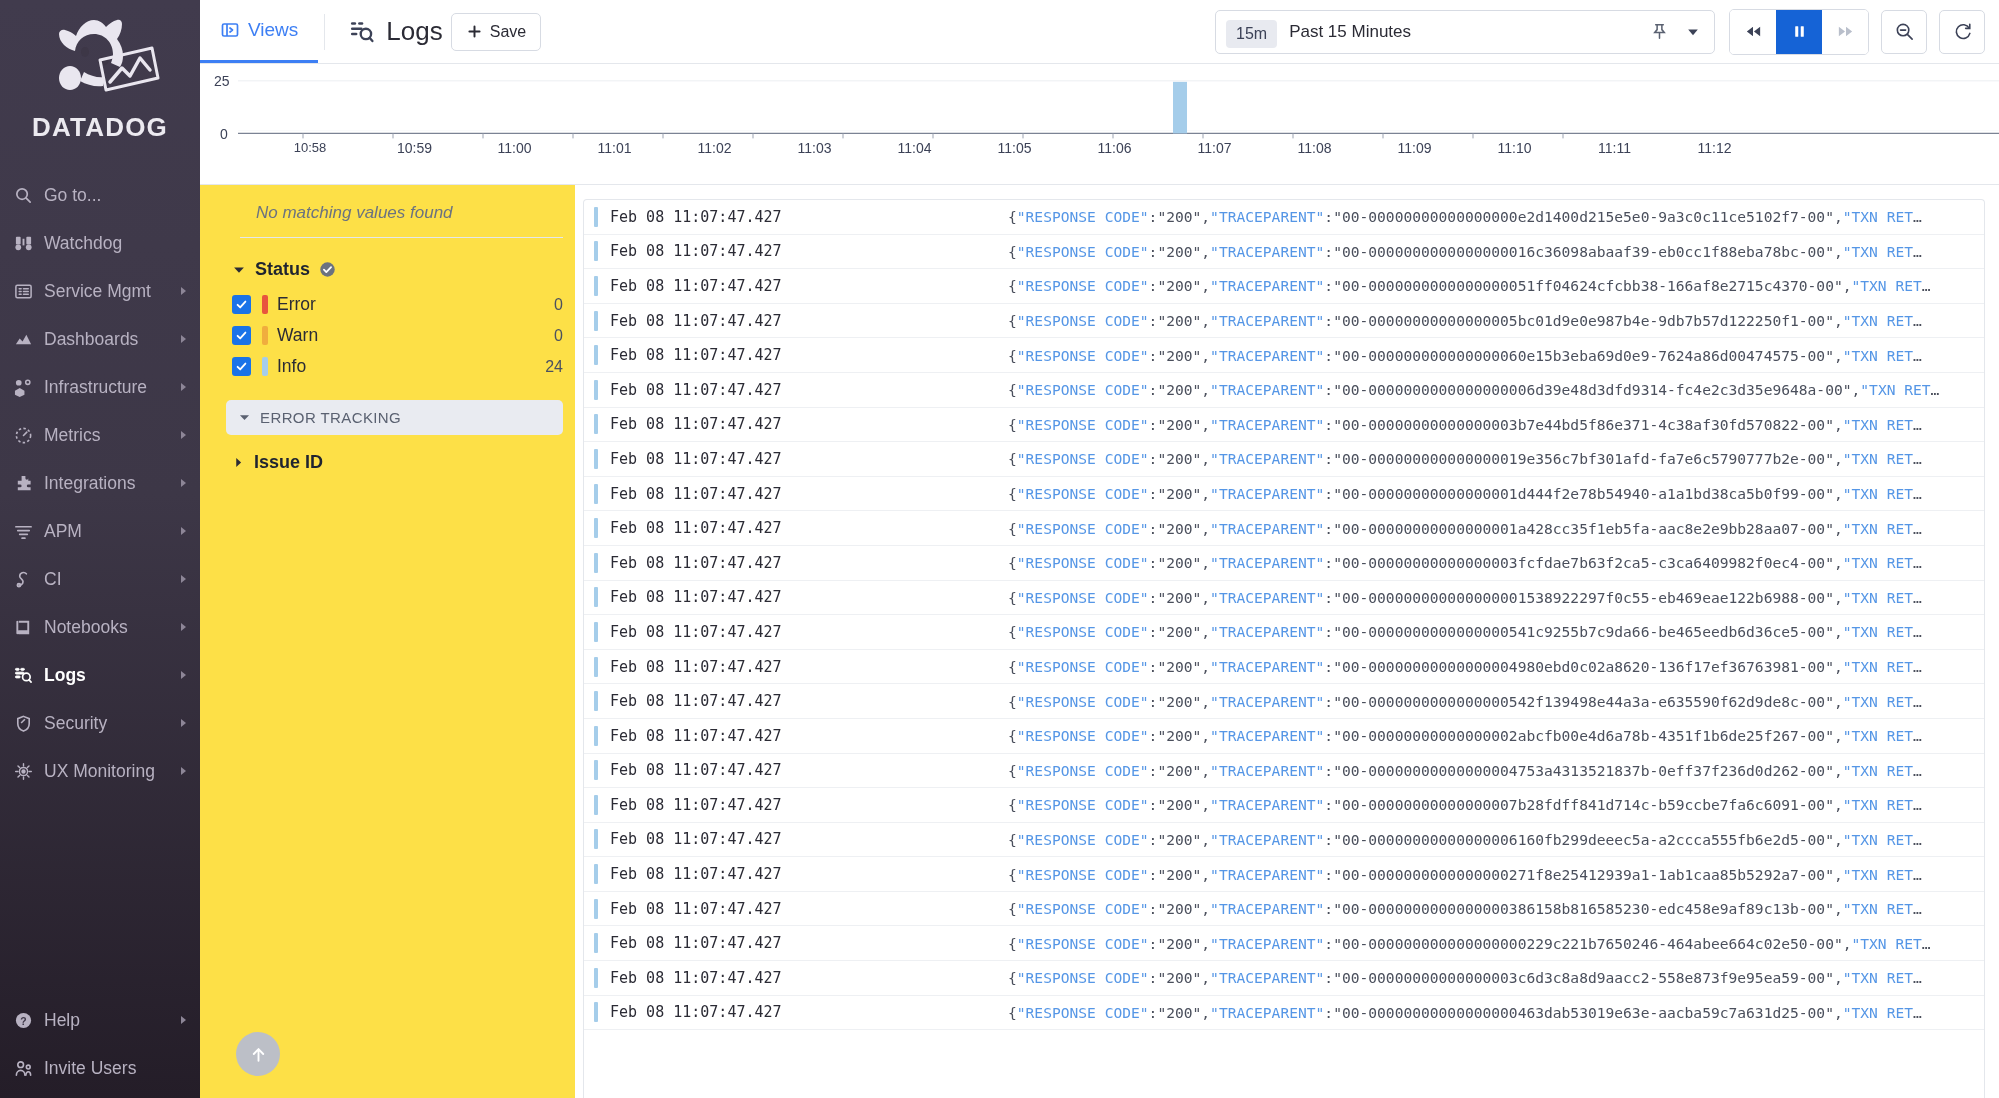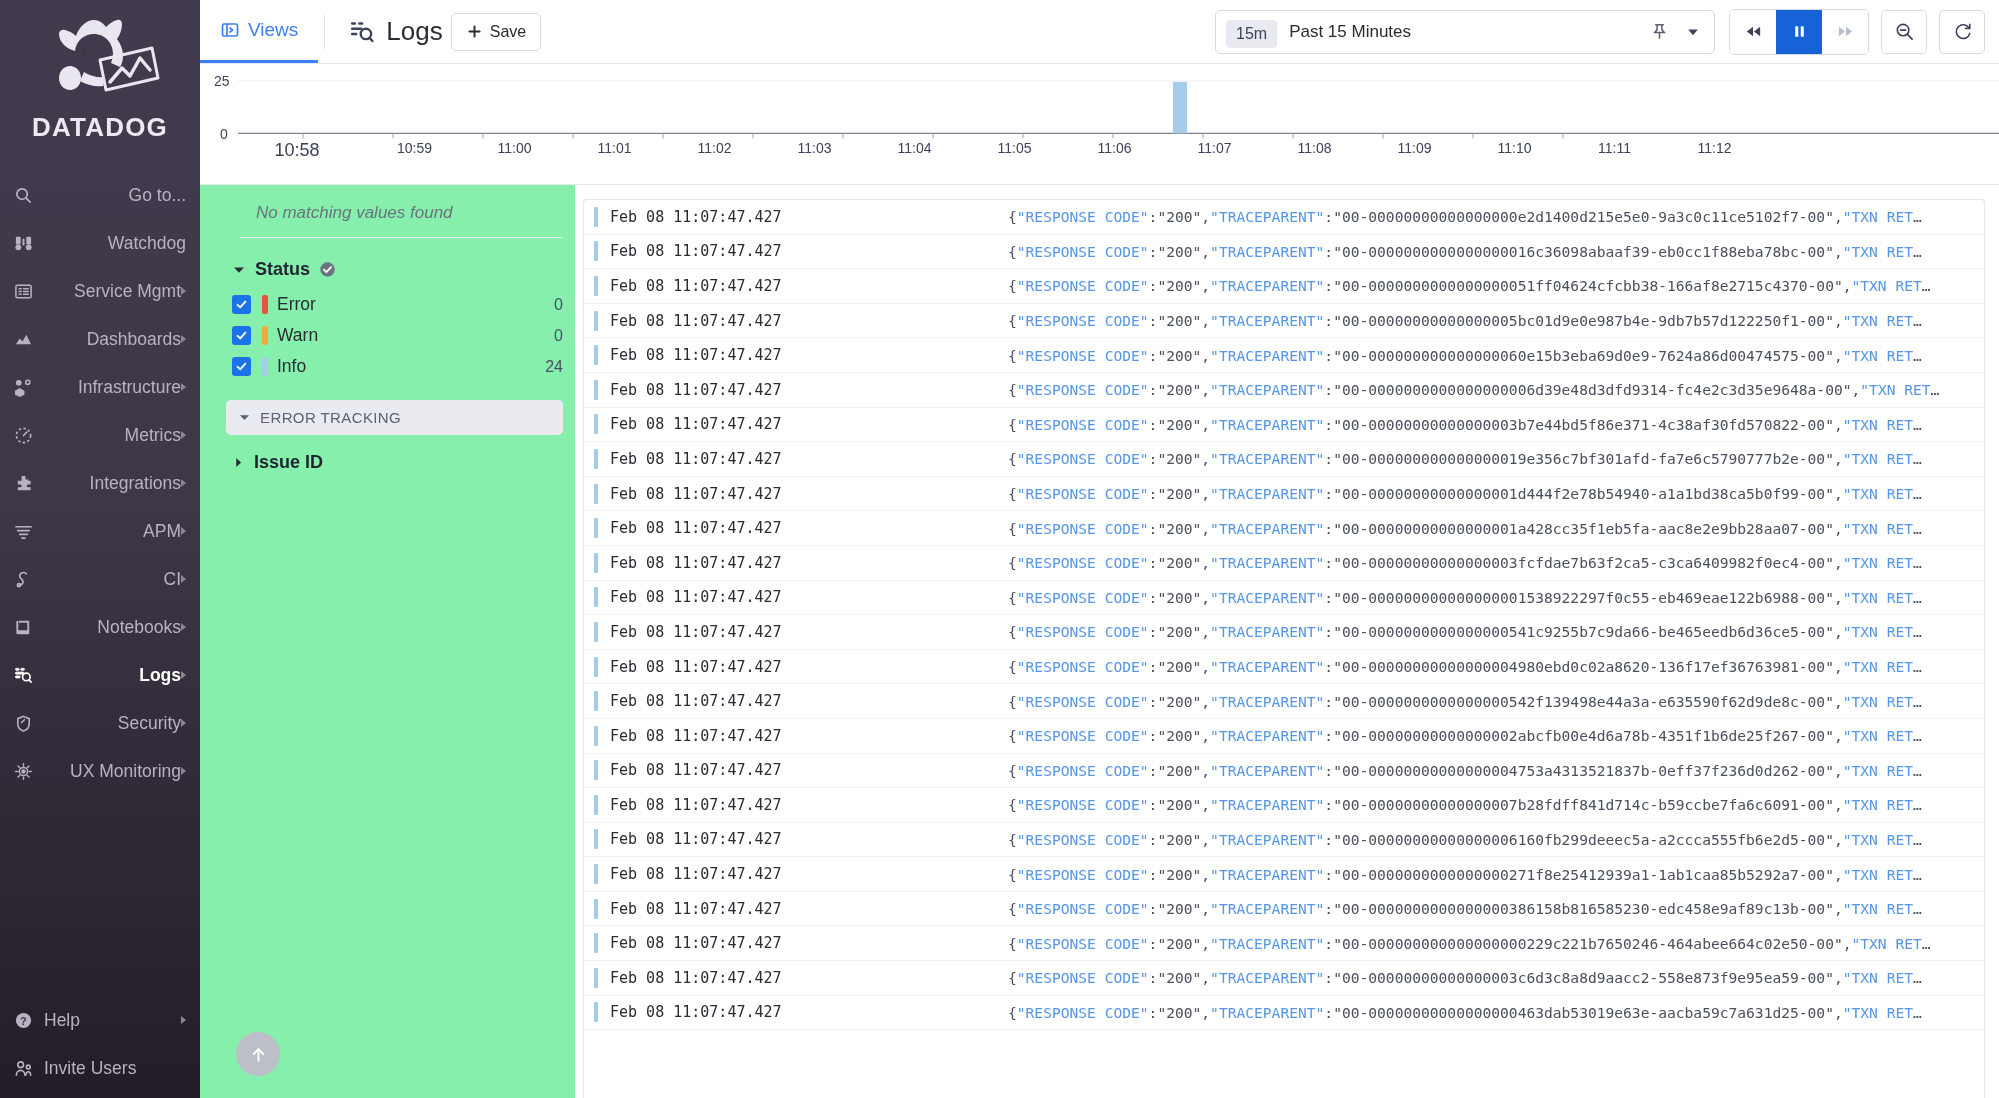--- a/index.html
+++ b/index.html
@@ -18,21 +18,21 @@
     width: 200px; height: 1098px; flex: 0 0 200px;
     background: linear-gradient(180deg,#413b4d 0%,#3d3747 45%,#241d28 100%);
     color: #cfc9d6; position: relative;
   }
   .logo-wrap { padding: 14px 0 6px; display: flex; flex-direction: column; align-items: center; }
   .logo-dog { width: 120px; height: 96px; }
   .logo-word {
     font-size: 26px; font-weight: 700; letter-spacing: 1.2px;
     color: #eceaf0; margin-top: 2px; font-family: "Liberation Sans", sans-serif;
   }
-  .nav { margin-top: 22px; text-align: right; }
+  .nav { margin-top: 22px; }
   .nav-item {
     display: flex; align-items: center; height: 48px;
     padding: 0 14px 0 14px; color: #b8b2c2; font-size: 17.5px;
     cursor: pointer; position: relative;
   }
   .nav-item .ico { width: 30px; flex: 0 0 30px; display: flex; align-items: center; justify-content: flex-start; }
   .nav-item .ico svg { display: block; }
   .nav-item .lbl { flex: 1; white-space: nowrap; }
   .nav-item .caret {
     width: 0; height: 0; border-left: 5px solid #8d8697;
@@ -88,21 +88,21 @@
   }
 
   
   .chart-area { height: 121px; flex: 0 0 121px; position: relative; border-bottom: 1px solid #e4e7ec; background:#fff; }
   .chart-svg { position: absolute; inset: 0; width: 100%; height: 100%; }
 
   
   .body { flex: 1; display: flex; min-height: 0; background:#fff; }
 
   
-  .facets { width: 375px; flex: 0 0 375px; position: relative; padding: 0 12px 0 18px; background: #86efac; }
+  .facets { width: 375px; flex: 0 0 375px; position: relative; padding: 0 12px 0 18px; background: #fde047; }
   .no-match { font-size: 17px; font-style: italic; color: #6b7280; padding: 18px 0 14px 38px; }
   .facet-rule { height: 1px; background: #e4e7ec; margin: 0 0 12px 22px; }
   .facet-head { display: flex; align-items: center; gap: 9px; padding: 9px 0 9px 14px; cursor: pointer; }
   .facet-head .nm { font-size: 18px; font-weight: 700; color: #1f2430; }
   .facet-row { display: flex; align-items: center; padding: 5px 0 5px 14px; cursor: pointer; }
   .cbx {
     width: 19px; height: 19px; border-radius: 3px; background: #1a73e8;
     display: flex; align-items: center; justify-content: center; flex: 0 0 19px;
   }
   .swatch { width: 6px; height: 19px; border-radius: 2px; margin: 0 9px 0 11px; flex: 0 0 6px; }
@@ -441,21 +441,21 @@
         <line x1="38" y1="70" x2="1799" y2="70" stroke="#7b8394" stroke-width="1.3"></line>
         <rect x="973" y="18" width="14" height="52" fill="#a5cdea"></rect>
         <g stroke="#9aa1b0" stroke-width="1">
           <path d="M103 70v5M193 70v5M283 70v5M373 70v5M463 70v5M553 70v5M643 70v5M733 70v5M823 70v5M913 70v5M1003 70v5M1093 70v5M1183 70v5M1273 70v5M1363 70v5"></path>
         </g>
       </svg>
       <div style="position:absolute;left:0;top:0;width:100%;height:100%;pointer-events:none;">
         <div style="position:absolute;left:14px;top:9px;font-size:14px;color:#3c4257;">25</div>
         <div style="position:absolute;left:20px;top:62px;font-size:14px;color:#3c4257;">0</div>
         <div id="xticks" style="position:absolute;left:0;top:0;width:100%;height:100%;">
-            <div style="position: absolute; top: 76px; font-size: 18px; color: rgb(60, 66, 87); transform: translateX(-50%); white-space: nowrap; left: 97px;">10:58</div>
+            <div style="position: absolute; top: 76px; font-size: 13px; color: rgb(60, 66, 87); transform: translateX(-50%); white-space: nowrap; left: 110px;">10:58</div>
             <div style="position: absolute; top: 76px; font-size: 14px; color: rgb(60, 66, 87); transform: translateX(-50%); white-space: nowrap; left: 214.456px;">10:59</div>
             <div style="position: absolute; top: 76px; font-size: 14px; color: rgb(60, 66, 87); transform: translateX(-50%); white-space: nowrap; left: 314.462px;">11:00</div>
             <div style="position: absolute; top: 76px; font-size: 14px; color: rgb(60, 66, 87); transform: translateX(-50%); white-space: nowrap; left: 414.467px;">11:01</div>
             <div style="position: absolute; top: 76px; font-size: 14px; color: rgb(60, 66, 87); transform: translateX(-50%); white-space: nowrap; left: 514.473px;">11:02</div>
             <div style="position: absolute; top: 76px; font-size: 14px; color: rgb(60, 66, 87); transform: translateX(-50%); white-space: nowrap; left: 614.479px;">11:03</div>
             <div style="position: absolute; top: 76px; font-size: 14px; color: rgb(60, 66, 87); transform: translateX(-50%); white-space: nowrap; left: 714.484px;">11:04</div>
             <div style="position: absolute; top: 76px; font-size: 14px; color: rgb(60, 66, 87); transform: translateX(-50%); white-space: nowrap; left: 814.49px;">11:05</div>
             <div style="position: absolute; top: 76px; font-size: 14px; color: rgb(60, 66, 87); transform: translateX(-50%); white-space: nowrap; left: 914.495px;">11:06</div>
             <div style="position: absolute; top: 76px; font-size: 14px; color: rgb(60, 66, 87); transform: translateX(-50%); white-space: nowrap; left: 1014.5px;">11:07</div>
             <div style="position: absolute; top: 76px; font-size: 14px; color: rgb(60, 66, 87); transform: translateX(-50%); white-space: nowrap; left: 1114.51px;">11:08</div>

